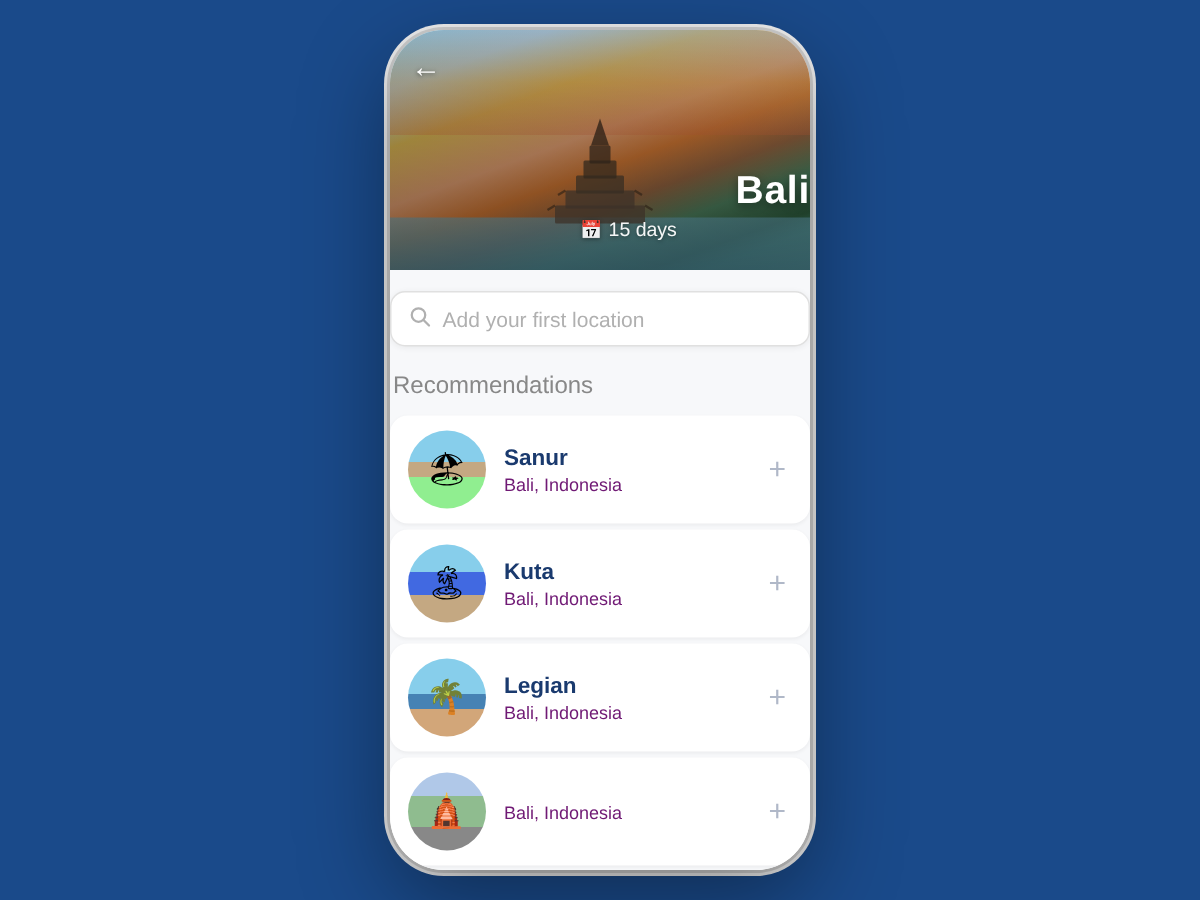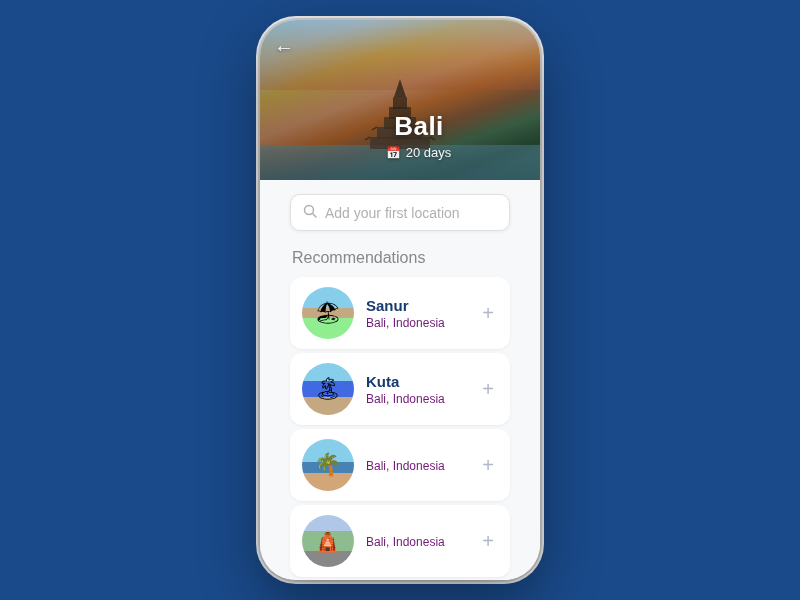--- a/index.html
+++ b/index.html
@@ -90,21 +90,21 @@
       font-size: 20px;
       cursor: pointer;
       text-shadow: 0 1px 3px rgba(0,0,0,0.5);
       z-index: 10;
     }
 
     .hero-text {
       position: absolute;
       bottom: 20px;
       left: 0; right: 0;
-      text-align: center;
+      text-align: right;
       z-index: 10;
       padding-left: 38px;
     }
 
     .hero-title {
       color: #fff;
       font-size: 26px;
       font-weight: 700;
       text-shadow: 0 2px 6px rgba(0,0,0,0.4);
       letter-spacing: 0.5px;
@@ -123,21 +123,21 @@
 
     .cal-icon {
       font-size: 12px;
     }
 
     
     .content {
       flex: 1;
       background: #f7f8fa;
       overflow-y: auto;
-      padding: 14px 30px;
+      padding: 14px 0;
     }
 
     
     .search-bar {
       background: #fff;
       border-radius: 10px;
       border: 1px solid #e0e0e0;
       display: flex;
       align-items: center;
       padding: 9px 12px;
@@ -308,21 +308,21 @@
     </svg>
 
     <div class="hero-overlay"></div>
 
     <div class="back-btn">←</div>
 
     <div class="hero-text">
       <div class="hero-title">Bali</div>
       <div class="hero-subtitle">
         <span class="cal-icon">📅</span>
-        <span>20 days</span>
+        <span>15 days</span>
       </div>
     </div>
   </div>
 
   <div class="content">
 
     <div class="search-bar">
       <div class="search-icon-wrap">
         <svg width="14" height="14" viewBox="0 0 14 14" fill="none">
           <circle cx="6" cy="6" r="4.5" stroke="#b0b0b0" stroke-width="1.5"></circle>
@@ -351,20 +351,21 @@
           <div class="rec-info">
             <div class="rec-name">Kuta</div>
             <div class="rec-location">Bali, Indonesia</div>
           </div>
           <div class="rec-add-btn">+</div>
         </div>
 
         <div class="rec-item">
           <div class="rec-avatar avatar-legian"></div>
           <div class="rec-info">
+            <div class="rec-name">Legian</div>
             <div class="rec-location">Bali, Indonesia</div>
           </div>
           <div class="rec-add-btn">+</div>
         </div>
 
         <div class="rec-item">
           <div class="rec-avatar avatar-denpasar"></div>
           <div class="rec-info">
             <div class="rec-location">Bali, Indonesia</div>
           </div>

